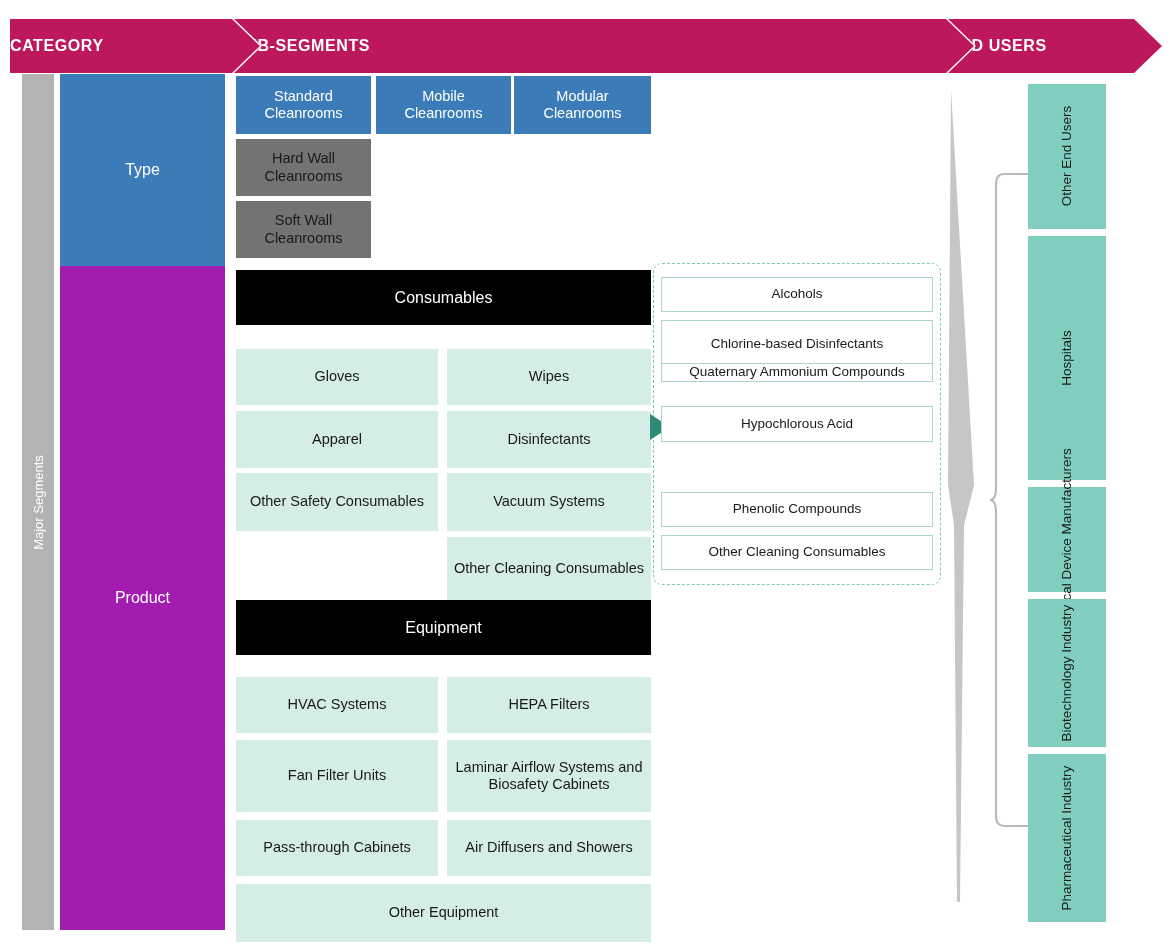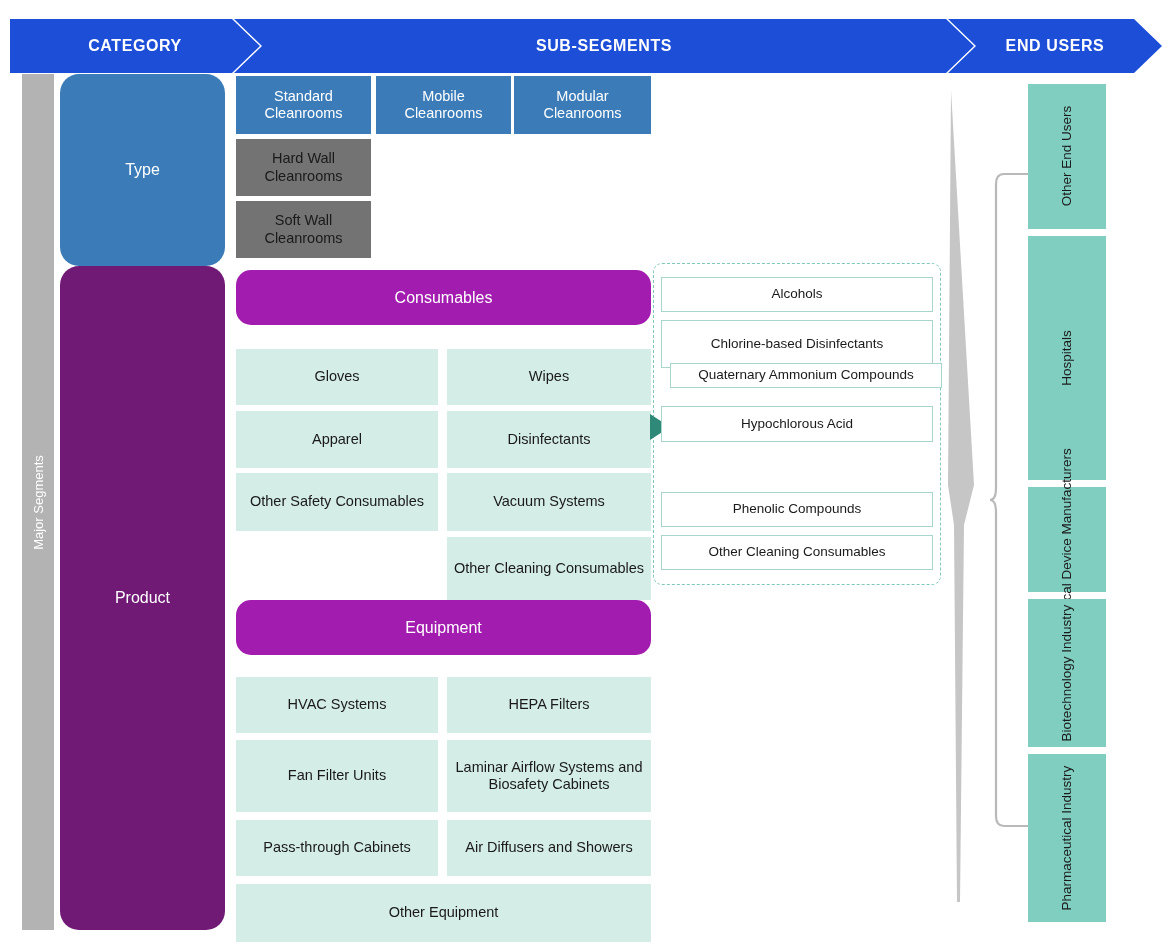--- a/index.html
+++ b/index.html
@@ -4,21 +4,21 @@
 <style>
   html,body{margin:0;padding:0;}
   body{
     width:1170px;height:950px;background:#ffffff;
     font-family:"Liberation Sans", sans-serif;
     -webkit-font-smoothing:antialiased;
   }
   #root{position:relative;width:1170px;height:950px;overflow:hidden;}
 
   
-  .hdr{position:absolute;top:19px;height:54px;background:#1d4ed8;display:flex;align-items:center;justify-content:center;}
+  .hdr{position:absolute;top:19px;height:54px;background:#be185d;display:flex;align-items:center;}
   .hdr span{color:#ffffff;font-size:16px;font-weight:bold;letter-spacing:.6px;}
   .hdr.c-left{
     left:10px;width:250px;
     clip-path:polygon(0 0, 222px 0, 250px 27px, 222px 54px, 0 54px, 0 54px);
   }
   .hdr.c-mid{
     left:234px;width:740px;
     clip-path:polygon(0 0, 712px 0, 740px 27px, 712px 54px, 0 54px, 28px 27px);
   }
   .hdr.c-right{
@@ -32,33 +32,33 @@
     display:flex;align-items:center;justify-content:center;
   }
   .rail span{
     transform:rotate(-90deg);white-space:nowrap;color:#ffffff;font-size:13px;
   }
 
   
   .cat{
     position:absolute;left:60px;width:165px;
     display:flex;align-items:center;justify-content:center;text-align:center;
-    color:#ffffff;font-size:16px;border-radius:19px;
+    color:#ffffff;font-size:16px;
   }
   .cat.type{top:74px;height:192px;background:#3b7cb8;}
-  .cat.product{top:266px;height:664px;background:#701a75;}
+  .cat.product{top:266px;height:664px;background:#a21caf;}
 
   
   .box{
     position:absolute;display:flex;align-items:center;justify-content:center;
     text-align:center;line-height:1.2;box-sizing:border-box;padding:3px 6px;
   }
   .box.dkblue{background:#3b7cb8;color:#ffffff;font-size:14.5px;}
   .box.ltblue{background:#737373;color:#1a1a1a;font-size:14.5px;}
-  .box.tealhdr{background:#a21caf;color:#ffffff;font-size:16px;border-radius:15px;}
+  .box.tealhdr{background:#000000;color:#ffffff;font-size:16px;}
   .box.ltteal{background:#d5ede7;color:#1a1a1a;font-size:14.5px;margin-top:13px;}
   .box.endusr{background:#80cec0;color:#1a1a1a;font-size:13.5px;}
   .box.endusr > span{transform:rotate(-90deg);white-space:nowrap;line-height:1.2;display:block;}
   .box.outline{
     background:#ffffff;border:1.3px solid #a8d6cd;color:#1a1a1a;font-size:13.5px;
   }
 
   
   .dashpanel{
     position:absolute;left:653px;top:263px;width:288px;height:322px;
@@ -174,21 +174,21 @@
 
   <div class="dashpanel"></div>
   <div class="tri"></div>
 
   <div class="box outline" style="left:661px;top:277px;width:272px;height:35px;">
     <span>Alcohols</span>
   </div>
   <div class="box outline" style="left:661px;top:320px;width:272px;height:48px;">
     <span>Chlorine-based Disinfectants</span>
   </div>
-  <div class="box outline" style="left:661px;top:363px;width:272px;height:25px;margin-left:9px;">
+  <div class="box outline" style="left:661px;top:363px;width:272px;height:19px;">
     <span>Quaternary Ammonium Compounds</span>
   </div>
   <div class="box outline" style="left:661px;top:406px;width:272px;height:36px;">
     <span>Hypochlorous Acid</span>
   </div>
   <div class="box outline" style="left:661px;top:492px;width:272px;height:35px;">
     <span>Phenolic Compounds</span>
   </div>
   <div class="box outline" style="left:661px;top:535px;width:272px;height:35px;">
     <span>Other Cleaning Consumables</span>

